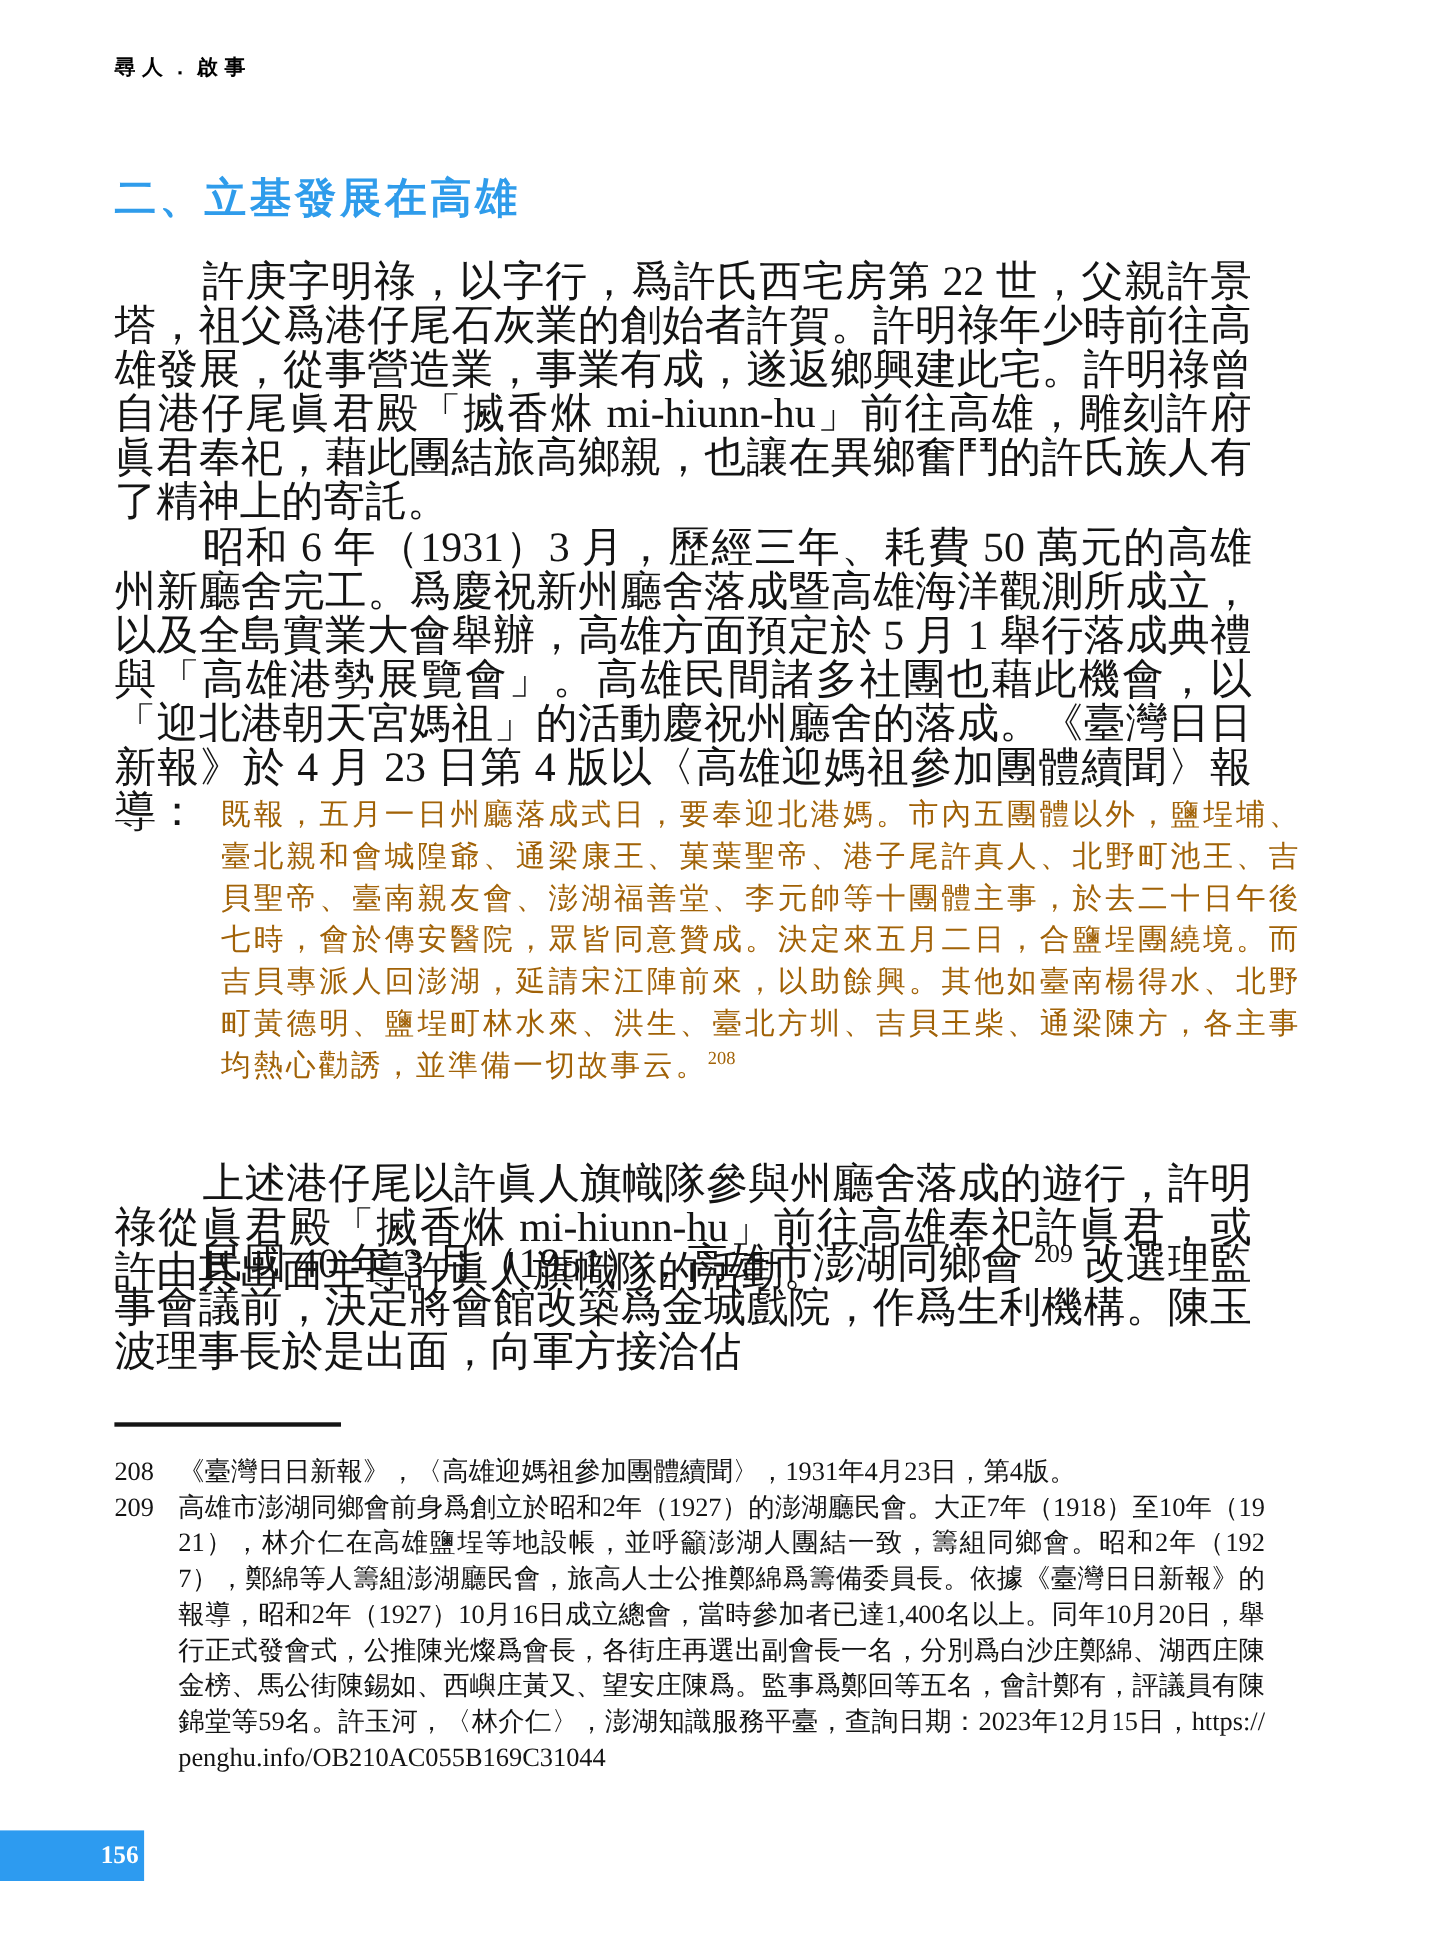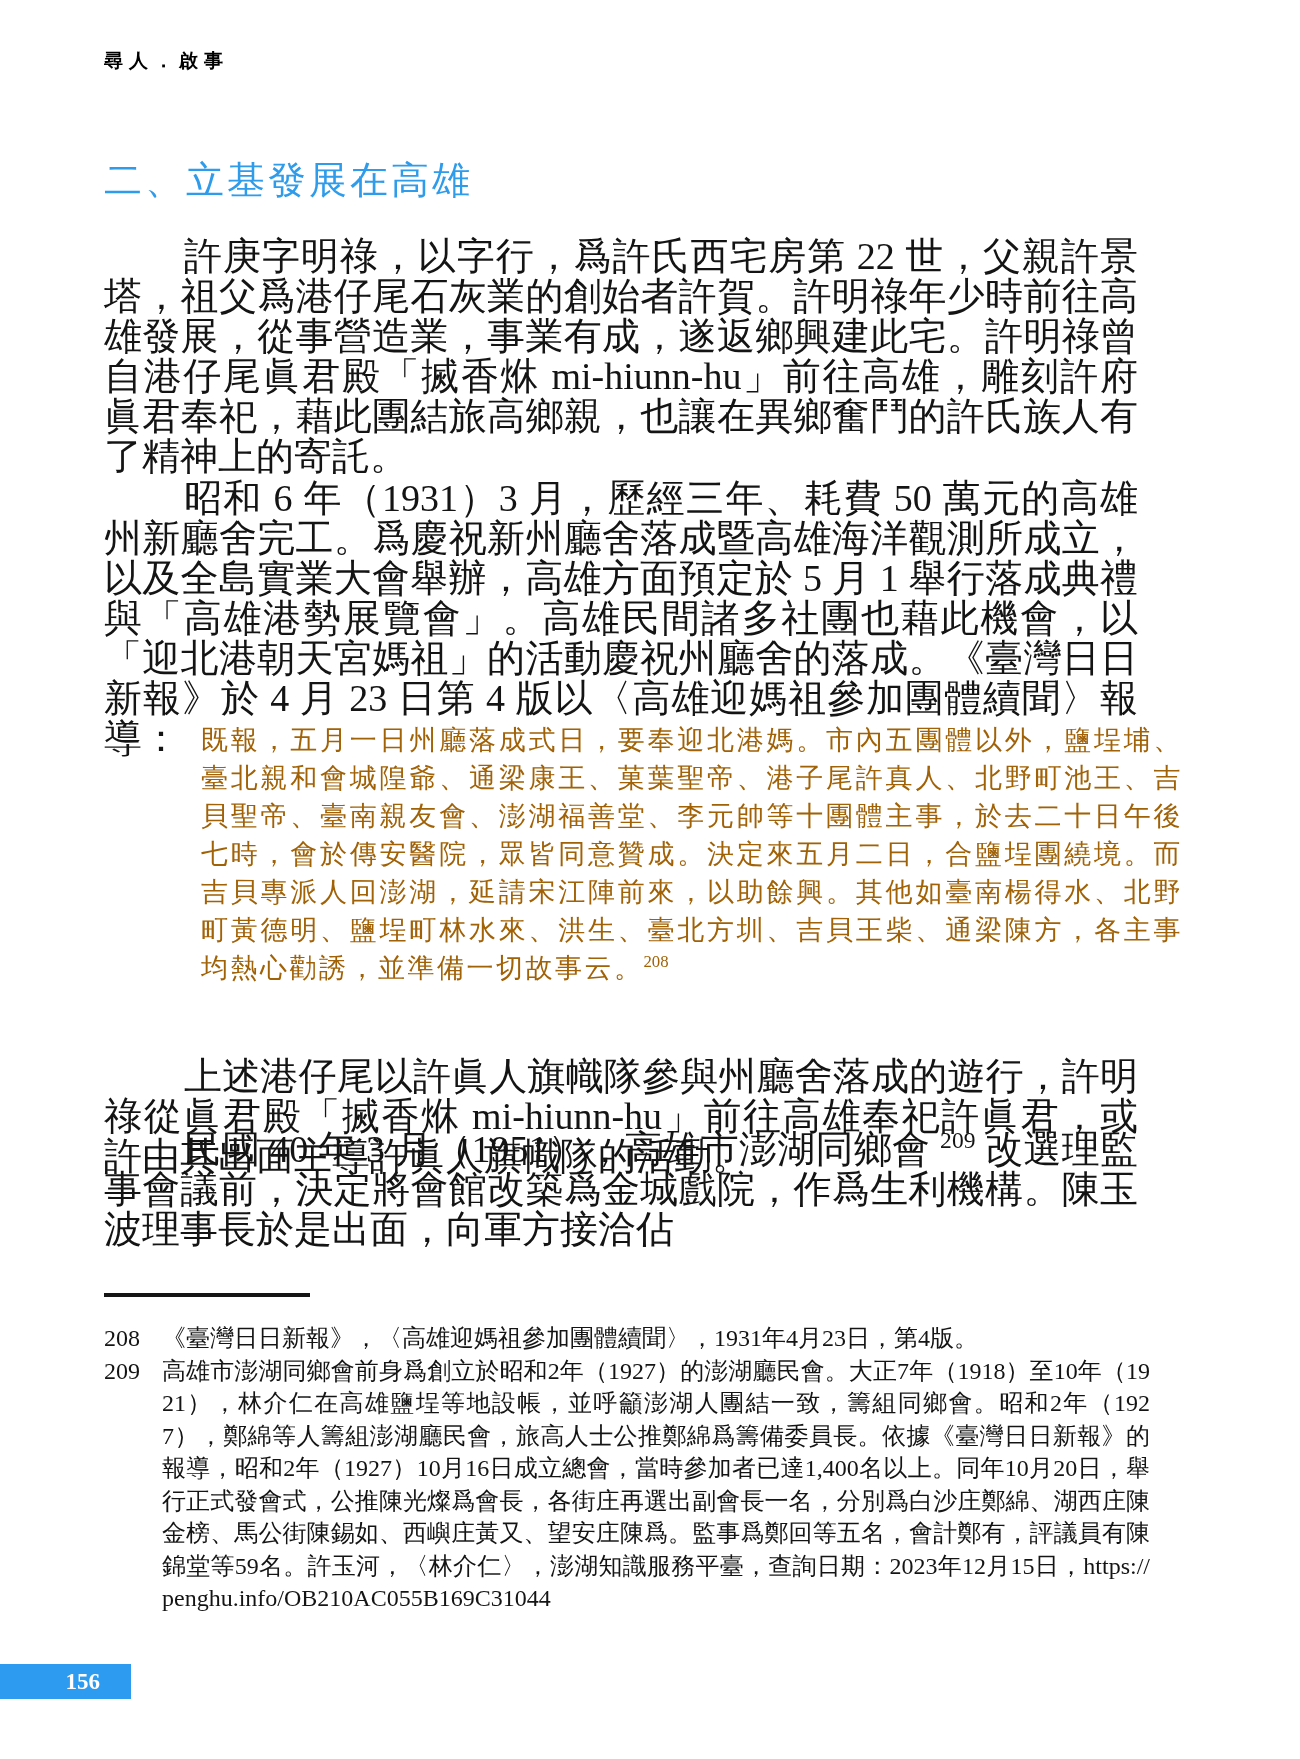--- a/index.html
+++ b/index.html
@@ -37,21 +37,21 @@
     color: #31a3e6;
     margin-top: 1px;
   }
 
   
   .section-heading {
     position: absolute;
     left: 104px;
     top: 130px;
     font-size: 38px;
-    font-weight: normal;
+    font-weight: bold;
     letter-spacing: 3px;
     color: #2f9ceb;
   }
 
   
   .para {
     position: absolute;
     left: 104px;
     width: 1034px;
     font-size: 38px;
@@ -113,29 +113,29 @@
     text-align: justify;
     word-break: break-all;
   }
 
   
   .page-badge {
     position: absolute;
     left: 0;
     top: 1664px;
     width: 131px;
-    height: 35px;
+    height: 46px;
     background: #2d9bf0;
     color: #ffffff;
     font-weight: bold;
     font-size: 23px;
     display: flex;
     align-items: center;
     justify-content: flex-end;
-    padding-right: 31px;
+    padding-right: 5px;
     box-sizing: border-box;
   }
 </style>
 </head>
 <body>
 
 <div class="logo">
   <div class="logo-tagline">尋人．啟事</div>
 </div>
 

